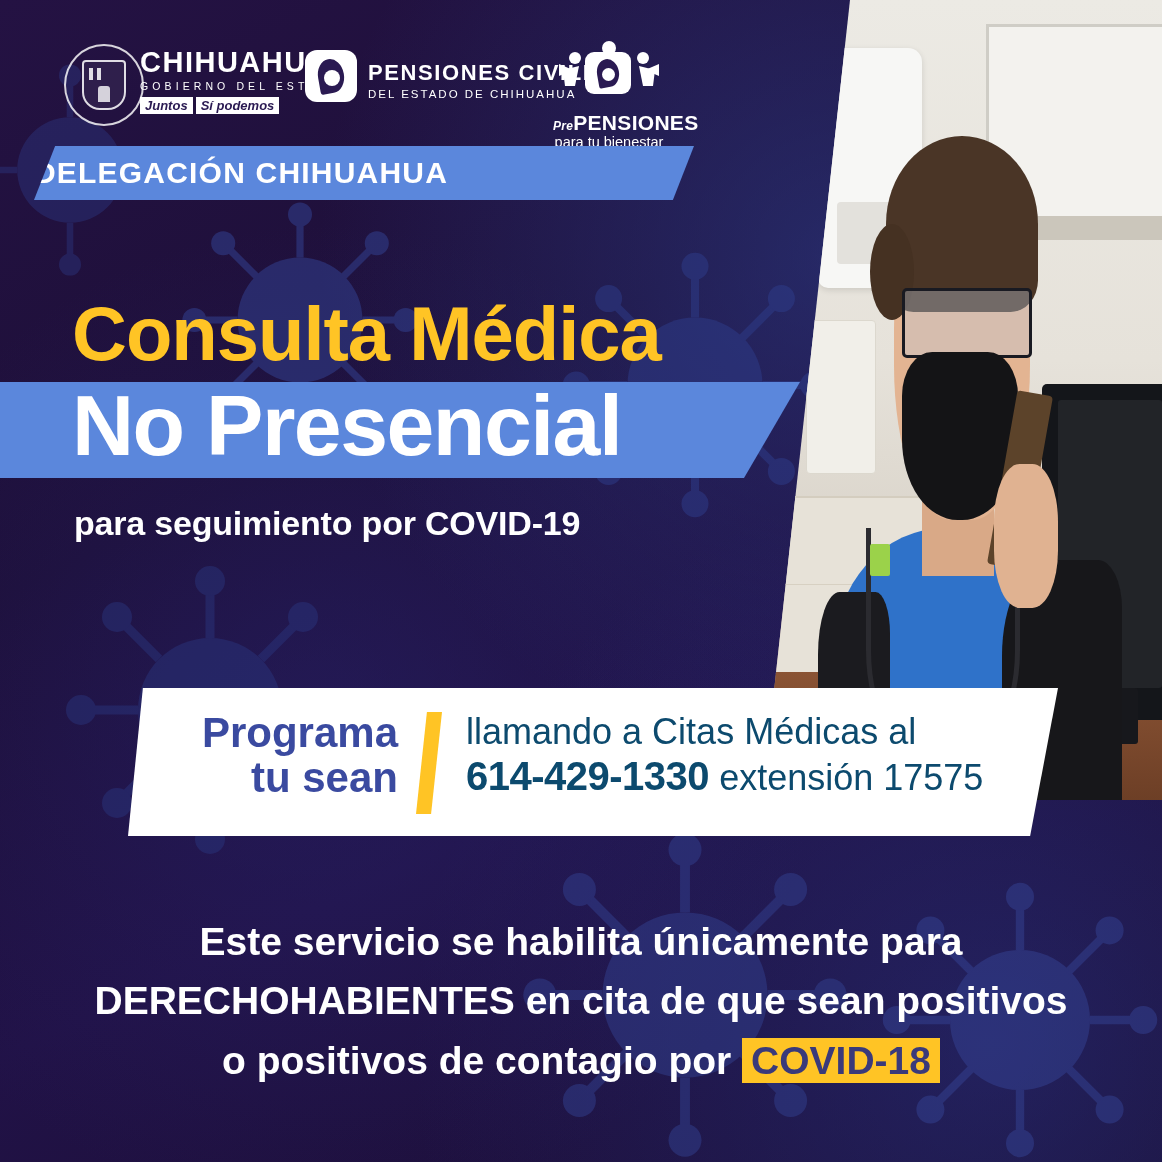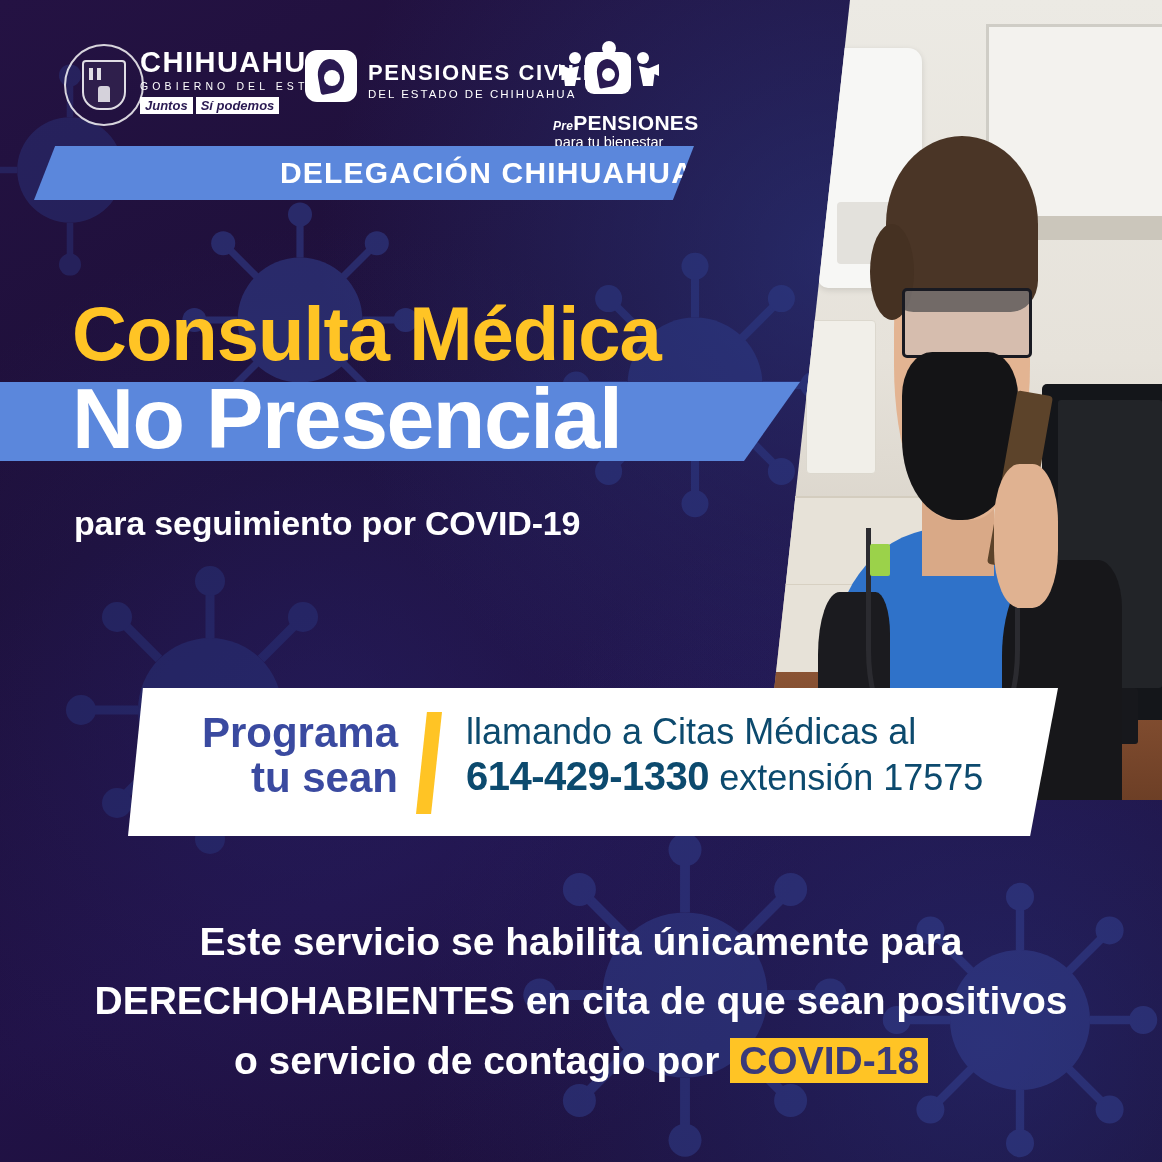--- a/index.html
+++ b/index.html
@@ -72,26 +72,26 @@
   .prestar{position:absolute;left:6px;top:0;width:100px;height:56px;}
   .prebox{position:absolute;left:32px;top:12px;width:46px;height:42px;background:#fff;border-radius:9px;}
   .prebox:before{content:"";position:absolute;left:12px;top:7px;width:22px;height:28px;background:#2a1a52;border-radius:50% 50% 50% 8%;transform:rotate(-10deg);}
   .prebox:after{content:"";position:absolute;left:17px;top:16px;width:13px;height:13px;background:#fff;border-radius:50%;}
   .pretxt{position:absolute;left:0;top:56px;width:112px;text-align:center;color:#fff;}
   .pretxt .p1{font-size:21px;font-weight:bold;letter-spacing:.3px;line-height:1;margin-top:16px;}
   .pretxt .p1 small{font-size:12px;font-style:italic;}
   .pretxt .p2{font-size:14.5px;margin-top:1px;}
 
   .delband{position:absolute;left:34px;top:146px;width:660px;height:54px;background:#5b87dc;
-      clip-path:polygon(3.2% 0,100% 0,96.8% 100%,0 100%);display:flex;align-items:center;justify-content:flex-end;}
+      clip-path:polygon(3.2% 0,100% 0,96.8% 100%,0 100%);display:flex;align-items:center;justify-content:flex-start;}
   .delband span{color:#fff;font-size:30px;font-weight:bold;letter-spacing:1.2px;}
 
   .h1{position:absolute;left:72px;top:296px;color:#FFC425;font-size:76px;font-weight:bold;letter-spacing:-1px;line-height:1;}
-  .presband{position:absolute;left:0;top:382px;width:800px;height:79px;background:#5b87dc;
-      clip-path:polygon(0 0,100% 0,93% 100%,0 100%);display:flex;align-items:flex-end;}
+  .presband{position:absolute;left:0;top:382px;width:800px;height:96px;background:#5b87dc;
+      clip-path:polygon(0 0,100% 0,93% 100%,0 100%);display:flex;align-items:flex-start;}
   .presband span{color:#fff;font-size:86px;font-weight:bold;margin-left:72px;letter-spacing:-1.5px;line-height:1;}
   .sub{position:absolute;left:74px;top:504px;color:#fff;font-size:34px;font-weight:bold;letter-spacing:-.2px;}
 
   .cta{position:absolute;left:128px;top:688px;width:930px;height:148px;background:#fff;
       clip-path:polygon(1.6% 0,100% 0,97% 100%,0 100%);}
   .ctaL{position:absolute;left:40px;top:22px;width:230px;text-align:right;color:#3a4aa0;
       font-size:42px;font-weight:bold;line-height:1.08;}
   .slash{position:absolute;left:288px;top:24px;width:26px;height:102px;background:#FFC425;
       clip-path:polygon(42% 0,100% 0,58% 100%,0 100%);}
   .ctaR{position:absolute;left:338px;top:24px;color:#0c4a6e;}
@@ -330,17 +330,17 @@
     <div class="ctaR">
       <div class="l1">llamando a Citas Médicas al</div>
       <div class="l2"><b>614-429-1330</b>
         <span>extensión 17575</span></div>
     </div>
   </div>
 
   <div class="foot">
     <div>Este servicio se habilita únicamente para</div>
     <div>DERECHOHABIENTES en cita de que sean positivos</div>
-    <div><span>o servicio de contagio por</span>
+    <div><span>o positivos de contagio por</span>
       <span class="hl">COVID-18</span></div>
   </div>
 
 </div>
 
 </body></html>

